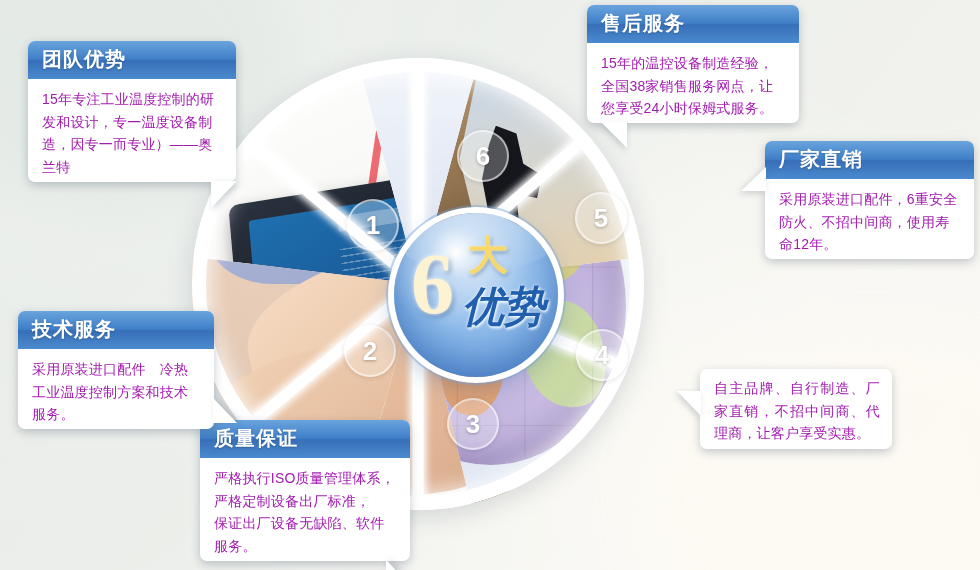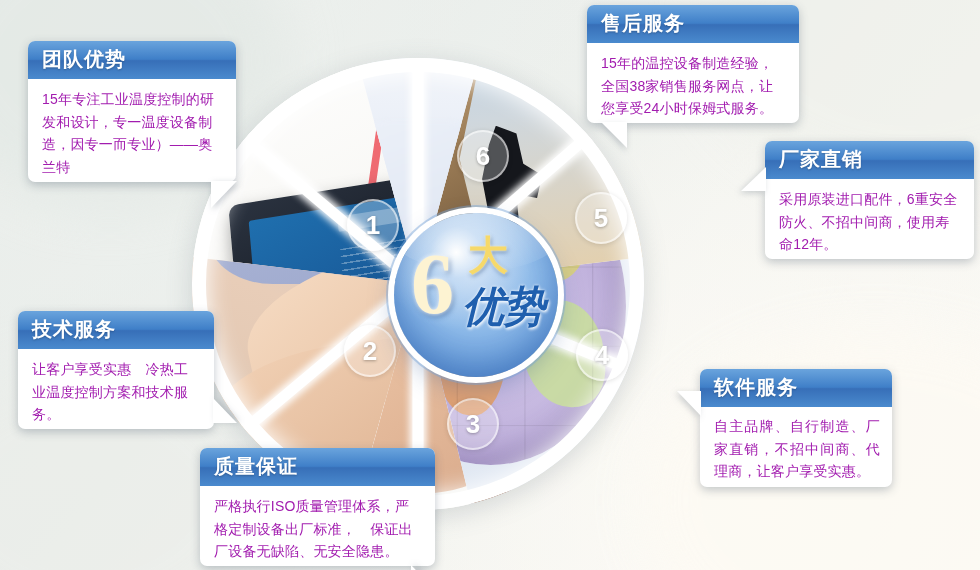--- a/index.html
+++ b/index.html
@@ -267,21 +267,21 @@
   #card-hardware{left:765px;top:141px;width:209px;}
   #card-hardware .tail{left:-24px;top:26px;
     border-right:25px solid #ffffff;border-top:24px solid transparent;
     filter:drop-shadow(-2px 2px 3px rgba(60,75,95,.25));}
 
   #card-software{left:700px;top:369px;width:192px;}
   #card-software .tail{left:-23px;top:22px;
     border-right:24px solid #ffffff;border-bottom:25px solid transparent;
     filter:drop-shadow(-2px 2px 3px rgba(60,75,95,.25));}
 
-  #card-quality{left:200px;top:448px;width:235px;}
+  #card-quality{left:200px;top:420px;width:210px;}
   #card-quality .tail{right:-1px;bottom:-25px;
     border-left:25px solid #ffffff;border-top:26px solid transparent;
     filter:drop-shadow(3px -1px 3px rgba(60,75,95,.25));}
 
   #card-tech{left:18px;top:283px;width:196px;margin-top:28px;}
   #card-tech .tail{right:-23px;bottom:6px;
     border-left:24px solid #ffffff;border-top:25px solid transparent;
     filter:drop-shadow(3px -1px 3px rgba(60,75,95,.25));}
 
   .hd-team{letter-spacing:3px;}
@@ -404,30 +404,29 @@
     <div class="tail"></div>
   </div>
 
   <div class="card" id="card-hardware">
     <div class="hd">厂家直销</div>
     <div class="bd">采用原装进口配件，6重安全防火、不招中间商，使用寿命12年。</div>
     <div class="tail"></div>
   </div>
 
   <div class="card" id="card-software">
-    <div class="hd">软件服务</div>
     <div class="bd center-ind">自主品牌、自行制造、厂家直销，不招中间商、代理商，让客户享受实惠。</div>
     <div class="tail"></div>
   </div>
 
   <div class="card" id="card-quality">
     <div class="hd">质量保证</div>
-    <div class="bd">严格执行ISO质量管理体系，严格定制设备出厂标准，　保证出厂设备无缺陷、无安全隐患。</div>
+    <div class="bd">严格执行ISO质量管理体系，严格定制设备出厂标准，　保证出厂设备无缺陷、软件服务。</div>
     <div class="tail"></div>
   </div>
 
   <div class="card" id="card-tech">
     <div class="hd">技术服务</div>
-    <div class="bd">让客户享受实惠　冷热工业温度控制方案和技术服务。</div>
+    <div class="bd">采用原装进口配件　冷热工业温度控制方案和技术服务。</div>
     <div class="tail"></div>
   </div>
 
 </div>
 
 </body></html>

